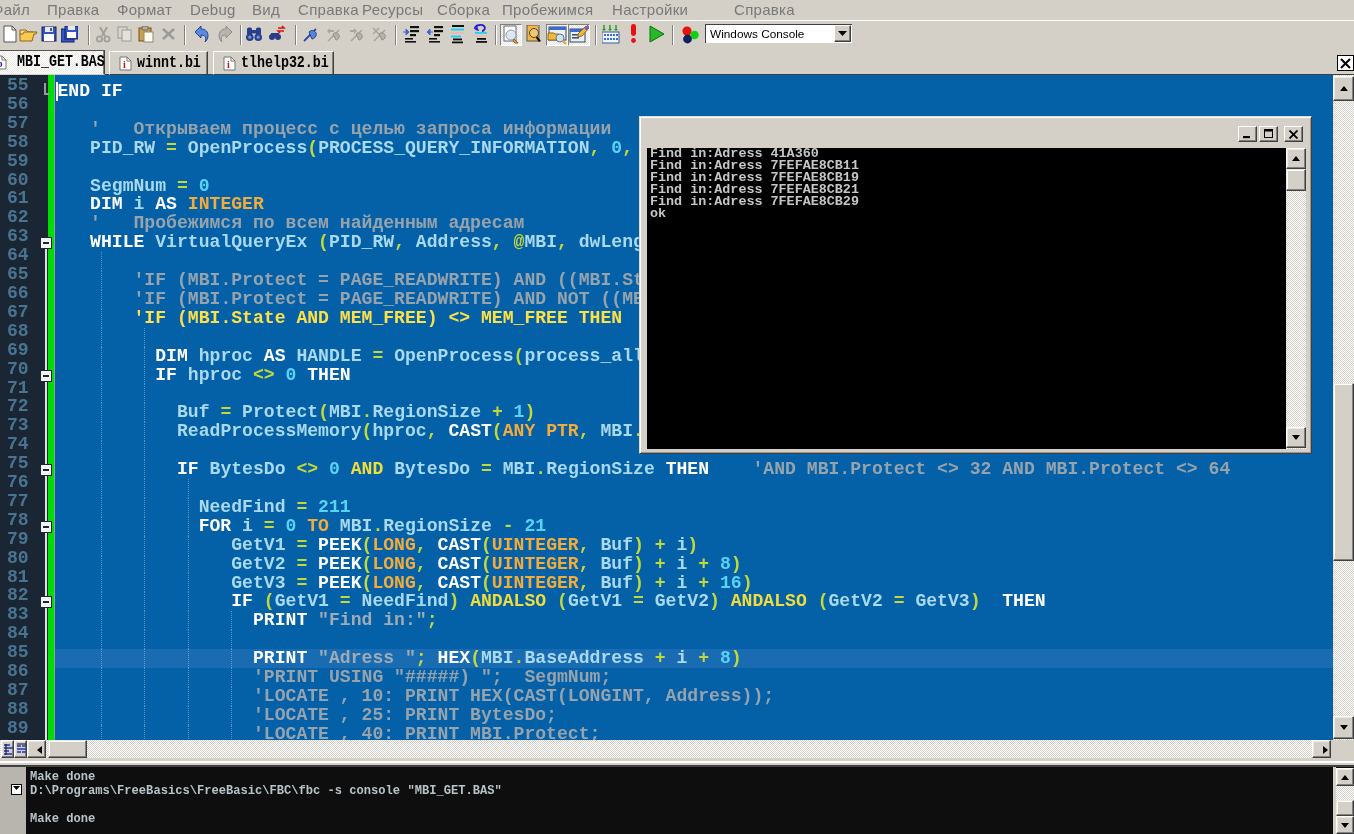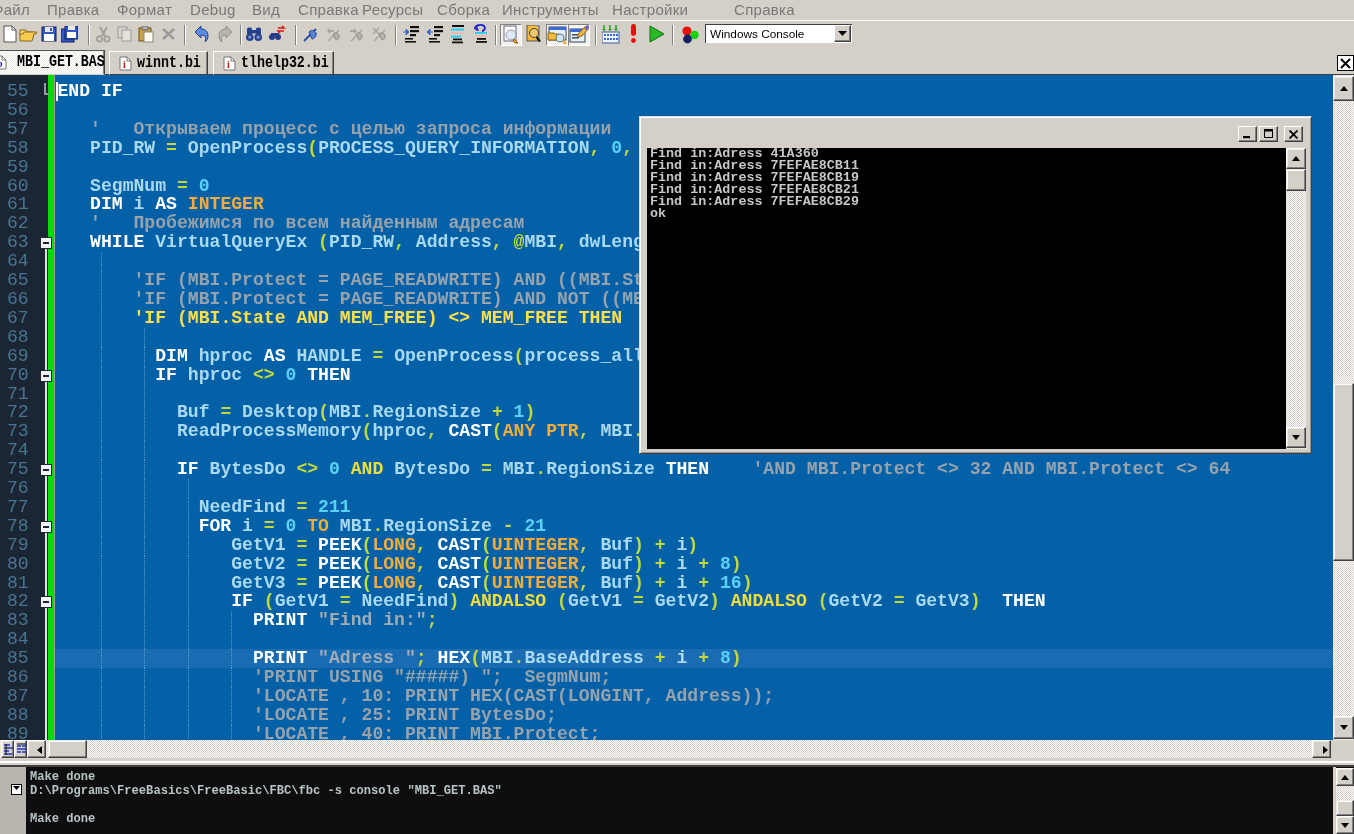--- a/index.html
+++ b/index.html
@@ -17,21 +17,21 @@
 
 #tabbar{position:absolute;left:0;top:48px;width:1354px;height:27px;background:#d4d0c8;border-bottom:1px solid #404040}
 .tab{position:absolute;top:3px;height:24px;background:#d4d0c8;border:1px solid;border-color:#fff #404040 #404040 #fff;box-shadow:inset -1px 0 0 #808080}
 .tab.active{top:2px;height:25px;border-color:#555 #404040 #d4d0c8 #666;background-color:#eceae4;background-image:linear-gradient(45deg,#fff 25%,transparent 25%,transparent 75%,#fff 75%),linear-gradient(45deg,#fff 25%,transparent 25%,transparent 75%,#fff 75%);background-size:2px 2px;background-position:0 0,1px 1px}
 .tab .lbl{position:absolute;top:4px;font-family:"Liberation Mono",monospace;font-weight:bold;font-size:13.3px;color:#000;transform:scaleY(1.22);transform-origin:50% 60%;white-space:pre}
 #closex{position:absolute;left:1337px;top:7px;width:17px;height:16px;background:#fff;border:1px solid #000}
 #closex svg{display:block;margin:2px auto 0}
 
 #editor{position:absolute;left:0;top:75px;width:1333px;height:665px;background:#0460a7;overflow:hidden}
 #gutter{position:absolute;left:0;top:0;width:48px;height:665px;background:#1a2633}
-#gutnum{position:absolute;left:7px;top:7px;font-family:"Liberation Mono",monospace;font-weight:normal;font-size:18.1px;line-height:18.9px;color:#4a7390;white-space:pre}
+#gutnum{position:absolute;left:7px;top:1px;font-family:"Liberation Mono",monospace;font-weight:bold;font-size:18.1px;line-height:18.9px;color:#4a7390;white-space:pre}
 #greenbar{position:absolute;left:48px;top:0;width:6px;height:665px;background:#00dc00}
 #mline{position:absolute;left:54px;top:0;width:1px;height:665px;background:#96a0a0}
 #curline{position:absolute;left:55px;top:574.0px;width:1278px;height:19px;background:#1a6cb2}
 #caret{position:absolute;left:55.5px;top:7px;width:2px;height:19px;background:#fff}
 #code{position:absolute;left:57.5px;top:7px;font-family:"Liberation Mono",monospace;font-weight:bold;font-size:18.1px;line-height:18.9px;color:#a8d9ee;white-space:pre}
 .ig{position:absolute;width:1px;height:18.9px;border-left:1px dotted rgba(200,230,250,0.4)}
 .fbox{position:absolute;left:40px;width:12px;height:12px;background:#f4f4f4;border:1px solid #1a2633}
 .fm{position:absolute;left:2px;top:4px;width:6px;height:2px;background:#1a2633}
 #foldline{position:absolute;left:45px;top:174px;width:2px;height:491px;background:#e0e0e0}
 #elbow{position:absolute;left:44px;top:8px;width:5px;height:12px;border-left:2px solid #979a9c;border-bottom:2px solid #979a9c}
@@ -62,21 +62,21 @@
 <div id="root">
 <div id="menubar">
       <span style="left:-8px">Файл</span>
 <span style="left:47px">Правка</span>
 <span style="left:117px">Формат</span>
 <span style="left:190px">Debug</span>
 <span style="left:252px">Вид</span>
 <span style="left:298px">Справка</span>
 <span style="left:362px">Ресурсы</span>
 <span style="left:437px">Сборка</span>
-<span style="left:502px">Инструменты</span>
+<span style="left:502px">Пробежимся</span>
 <span style="left:612px">Настройки</span>
 <span style="left:734px">Справка</span>
     </div>
 <div id="toolbar">
       <svg class="ticon" style="left:2px;top:4px" width="17" height="18" viewBox="0 0 17 18">
         <path d="M2 1h8l4 4v12H2z" fill="#fff" stroke="#555"></path>
         <path d="M10 1v4h4" fill="none" stroke="#555"></path>
       </svg>
 <svg class="ticon" style="left:19px;top:5px" width="19" height="17" viewBox="0 0 19 17">
         <path d="M1 4h6l2 2h5v3H1z" fill="#ffd87a" stroke="#8a6a1a"></path>
@@ -302,21 +302,21 @@
    <span style="color:#96a3ad">'   Пробежимся по всем найденным адресам</span>
    <span style="color:#ffffff">WHILE</span> <span style="color:#a8d9ee">VirtualQueryEx</span> <span style="color:#c3d93b">(</span><span style="color:#a8d9ee">PID_RW</span><span style="color:#c3d93b">,</span> <span style="color:#a8d9ee">Address</span><span style="color:#c3d93b">,</span> <span style="color:#c3d93b">@</span><span style="color:#a8d9ee">MBI</span><span style="color:#c3d93b">,</span> <span style="color:#a8d9ee">dwLength</span><span style="color:#c3d93b">)</span>
 
        <span style="color:#96a3ad">'IF (MBI.Protect = PAGE_READWRITE) AND ((MBI.State AND MEM_FREE))</span>
        <span style="color:#96a3ad">'IF (MBI.Protect = PAGE_READWRITE) AND NOT ((MBI.State))</span>
        <span style="color:#fde047">'IF (MBI.State AND MEM_FREE) &lt;&gt; MEM_FREE THEN</span>
 
          <span style="color:#ffffff">DIM</span> <span style="color:#a8d9ee">hproc</span> <span style="color:#ffffff">AS</span> <span style="color:#a8d9ee">HANDLE</span> <span style="color:#c3d93b">=</span> <span style="color:#a8d9ee">OpenProcess</span><span style="color:#c3d93b">(</span><span style="color:#a8d9ee">process_all_access</span><span style="color:#c3d93b">)</span>
          <span style="color:#ffffff">IF</span> <span style="color:#a8d9ee">hproc</span> <span style="color:#c3d93b">&lt;&gt;</span> <span style="color:#5ad1f6">0</span> <span style="color:#ffffff">THEN</span>
 
-           <span style="color:#a8d9ee">Buf</span> <span style="color:#c3d93b">=</span> <span style="color:#a8d9ee">Desktop</span><span style="color:#c3d93b">(</span><span style="color:#a8d9ee">MBI</span><span style="color:#c3d93b">.</span><span style="color:#a8d9ee">RegionSize</span> <span style="color:#c3d93b">+</span> <span style="color:#5ad1f6">1</span><span style="color:#c3d93b">)</span>
+           <span style="color:#a8d9ee">Buf</span> <span style="color:#c3d93b">=</span> <span style="color:#a8d9ee">Protect</span><span style="color:#c3d93b">(</span><span style="color:#a8d9ee">MBI</span><span style="color:#c3d93b">.</span><span style="color:#a8d9ee">RegionSize</span> <span style="color:#c3d93b">+</span> <span style="color:#5ad1f6">1</span><span style="color:#c3d93b">)</span>
            <span style="color:#a8d9ee">ReadProcessMemory</span><span style="color:#c3d93b">(</span><span style="color:#a8d9ee">hproc</span><span style="color:#c3d93b">,</span> <span style="color:#ffffff">CAST</span><span style="color:#c3d93b">(</span><span style="color:#f0ac3c">ANY</span> <span style="color:#f0ac3c">PTR</span><span style="color:#c3d93b">,</span> <span style="color:#a8d9ee">MBI</span><span style="color:#c3d93b">.</span><span style="color:#a8d9ee">BaseAddress</span><span style="color:#c3d93b">)</span><span style="color:#c3d93b">,</span> <span style="color:#a8d9ee">Buf</span><span style="color:#c3d93b">)</span>
 
            <span style="color:#ffffff">IF</span> <span style="color:#a8d9ee">BytesDo</span> <span style="color:#c3d93b">&lt;&gt;</span> <span style="color:#5ad1f6">0</span> <span style="color:#eedd3c">AND</span> <span style="color:#a8d9ee">BytesDo</span> <span style="color:#c3d93b">=</span> <span style="color:#a8d9ee">MBI</span><span style="color:#c3d93b">.</span><span style="color:#a8d9ee">RegionSize</span> <span style="color:#ffffff">THEN</span>    <span style="color:#96a3ad">'AND MBI.Protect &lt;&gt; 32 AND MBI.Protect &lt;&gt; 64</span>
 
              <span style="color:#a8d9ee">NeedFind</span> <span style="color:#c3d93b">=</span> <span style="color:#5ad1f6">211</span>
              <span style="color:#ffffff">FOR</span> <span style="color:#a8d9ee">i</span> <span style="color:#c3d93b">=</span> <span style="color:#5ad1f6">0</span> <span style="color:#f0ac3c">TO</span> <span style="color:#a8d9ee">MBI</span><span style="color:#c3d93b">.</span><span style="color:#a8d9ee">RegionSize</span> <span style="color:#c3d93b">-</span> <span style="color:#5ad1f6">21</span>
                 <span style="color:#a8d9ee">GetV1</span> <span style="color:#c3d93b">=</span> <span style="color:#ffffff">PEEK</span><span style="color:#c3d93b">(</span><span style="color:#f0ac3c">LONG</span><span style="color:#c3d93b">,</span> <span style="color:#ffffff">CAST</span><span style="color:#c3d93b">(</span><span style="color:#f0ac3c">UINTEGER</span><span style="color:#c3d93b">,</span> <span style="color:#a8d9ee">Buf</span><span style="color:#c3d93b">)</span> <span style="color:#c3d93b">+</span> <span style="color:#a8d9ee">i</span><span style="color:#c3d93b">)</span>
                 <span style="color:#a8d9ee">GetV2</span> <span style="color:#c3d93b">=</span> <span style="color:#ffffff">PEEK</span><span style="color:#c3d93b">(</span><span style="color:#f0ac3c">LONG</span><span style="color:#c3d93b">,</span> <span style="color:#ffffff">CAST</span><span style="color:#c3d93b">(</span><span style="color:#f0ac3c">UINTEGER</span><span style="color:#c3d93b">,</span> <span style="color:#a8d9ee">Buf</span><span style="color:#c3d93b">)</span> <span style="color:#c3d93b">+</span> <span style="color:#a8d9ee">i</span> <span style="color:#c3d93b">+</span> <span style="color:#5ad1f6">8</span><span style="color:#c3d93b">)</span>
                 <span style="color:#a8d9ee">GetV3</span> <span style="color:#c3d93b">=</span> <span style="color:#ffffff">PEEK</span><span style="color:#c3d93b">(</span><span style="color:#f0ac3c">LONG</span><span style="color:#c3d93b">,</span> <span style="color:#ffffff">CAST</span><span style="color:#c3d93b">(</span><span style="color:#f0ac3c">UINTEGER</span><span style="color:#c3d93b">,</span> <span style="color:#a8d9ee">Buf</span><span style="color:#c3d93b">)</span> <span style="color:#c3d93b">+</span> <span style="color:#a8d9ee">i</span> <span style="color:#c3d93b">+</span> <span style="color:#5ad1f6">16</span><span style="color:#c3d93b">)</span>
                 <span style="color:#ffffff">IF</span> <span style="color:#c3d93b">(</span><span style="color:#a8d9ee">GetV1</span> <span style="color:#c3d93b">=</span> <span style="color:#a8d9ee">NeedFind</span><span style="color:#c3d93b">)</span> <span style="color:#eedd3c">ANDALSO</span> <span style="color:#c3d93b">(</span><span style="color:#a8d9ee">GetV1</span> <span style="color:#c3d93b">=</span> <span style="color:#a8d9ee">GetV2</span><span style="color:#c3d93b">)</span> <span style="color:#eedd3c">ANDALSO</span> <span style="color:#c3d93b">(</span><span style="color:#a8d9ee">GetV2</span> <span style="color:#c3d93b">=</span> <span style="color:#a8d9ee">GetV3</span><span style="color:#c3d93b">)</span>  <span style="color:#ffffff">THEN</span>

